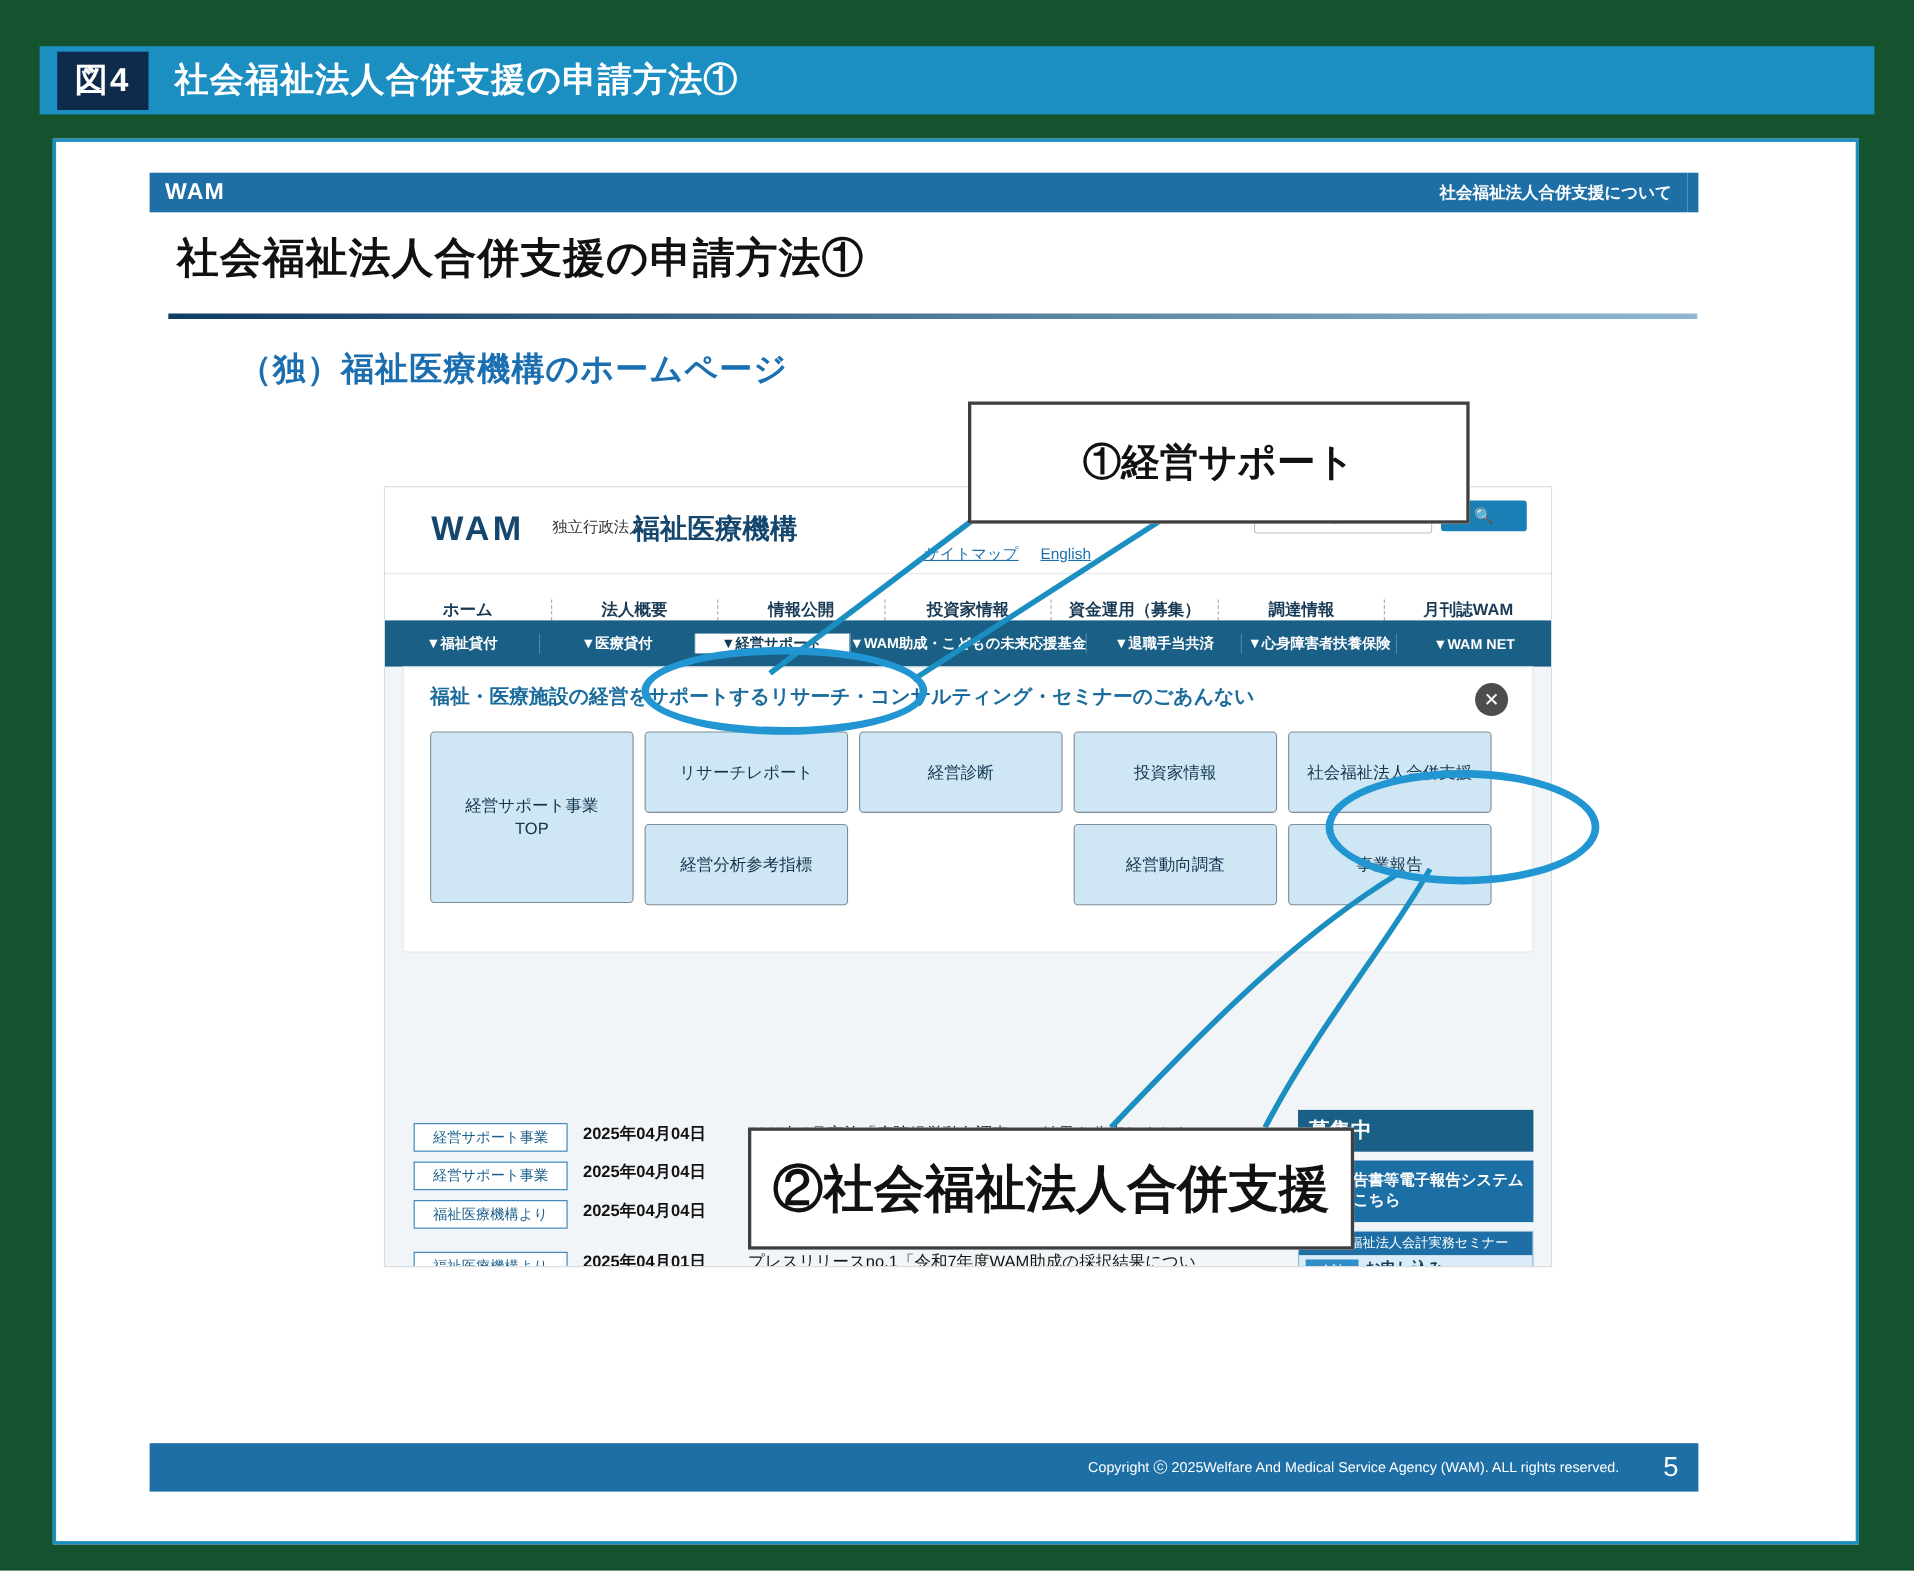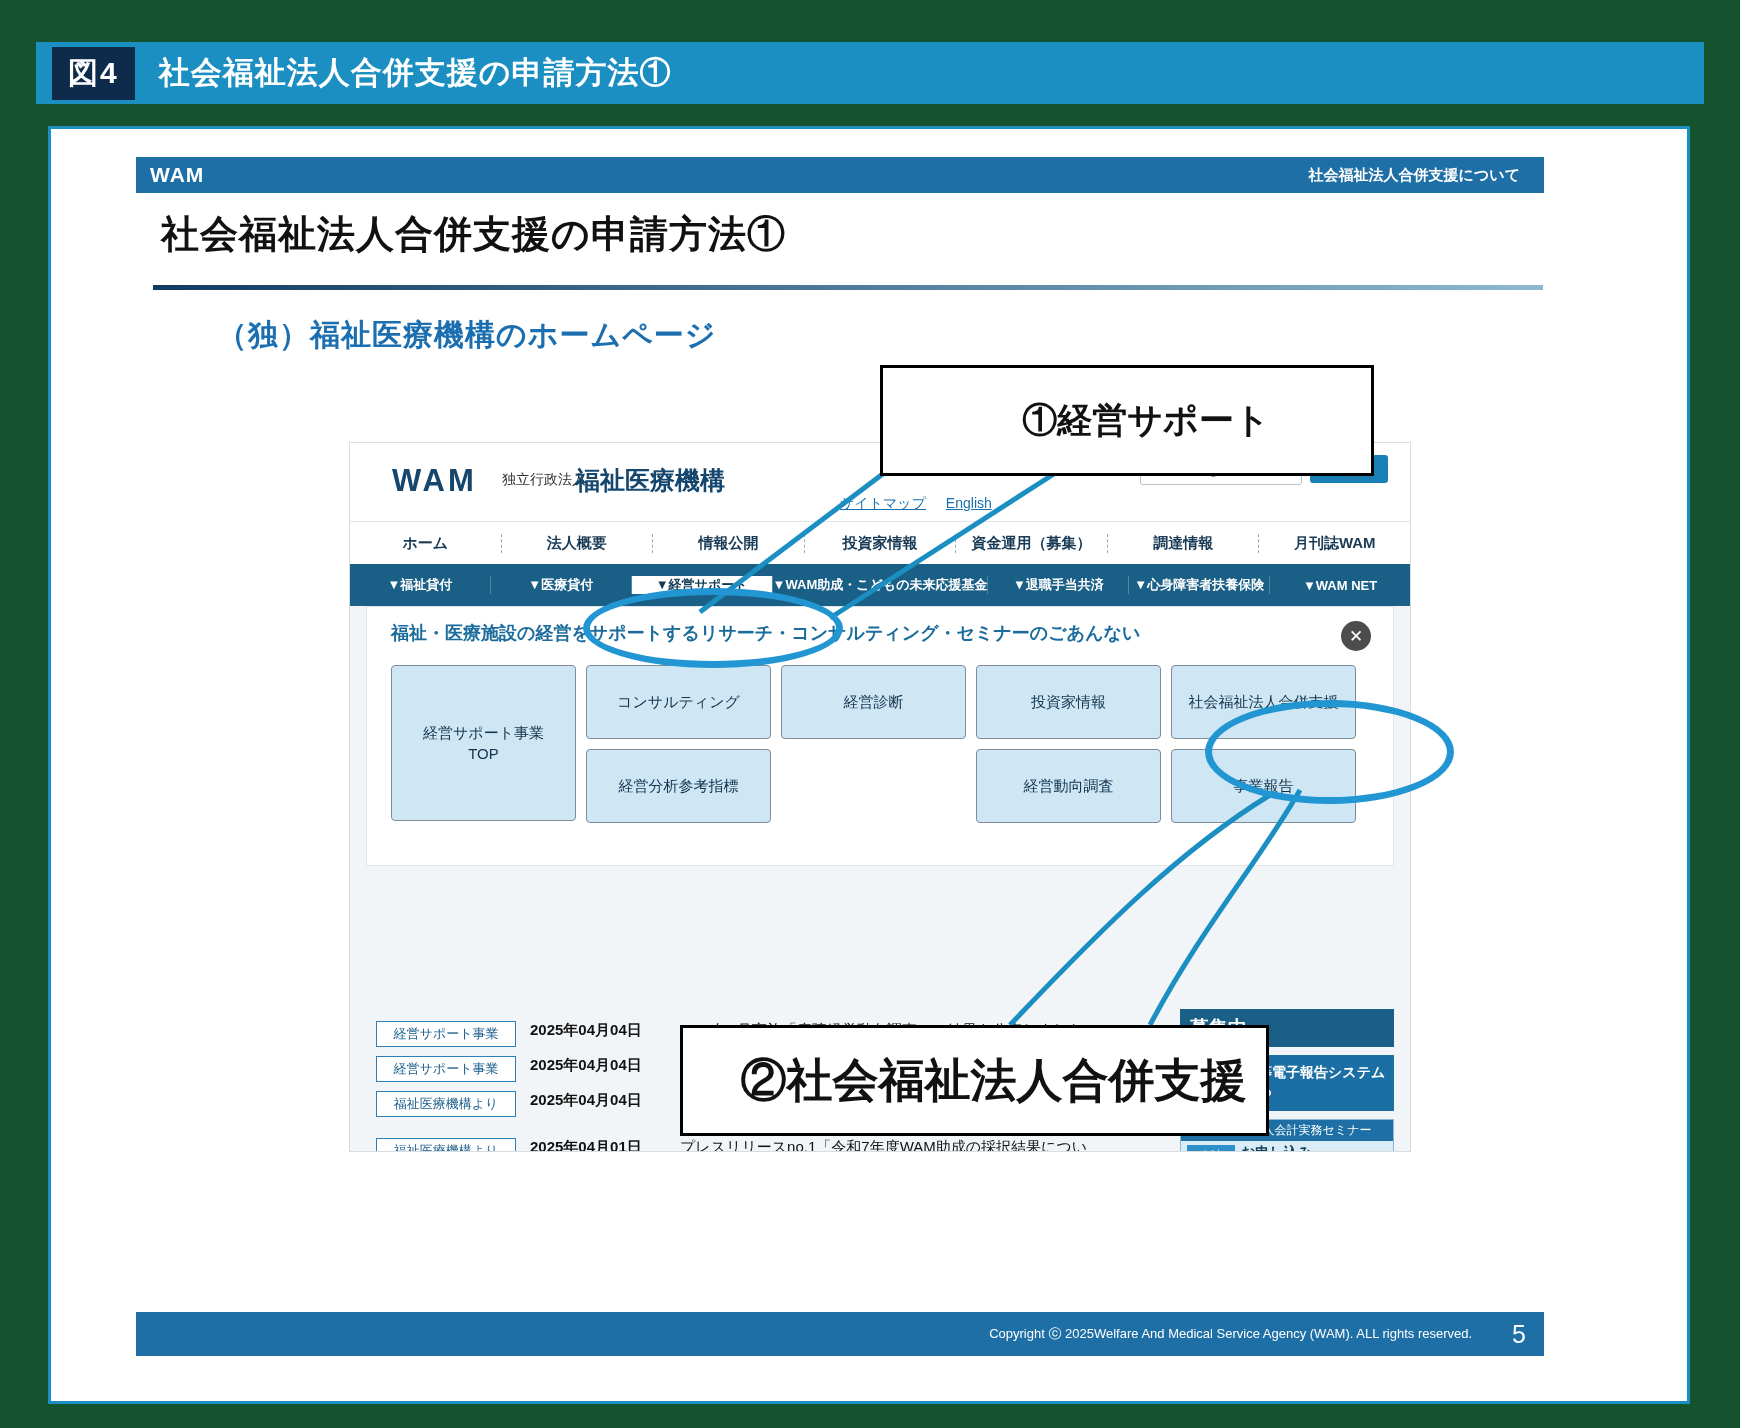--- a/index.html
+++ b/index.html
@@ -221,21 +221,21 @@
     padding: 0 18px;
     margin-left: 4px;
     clip-path: polygon(0 0, 100% 0, 92% 100%, 0 100%);
   }
 
   .navrow1 {
     position: relative;
     height: 42px;
     background: #ffffff;
     display: flex;
-    align-items: center;
+    align-items: flex-end;
     border-top: 1px solid #e3e7ea;
   }
   .navrow1 .cell {
     flex: 1;
     text-align: center;
     font-size: 15px;
     font-weight: bold;
     color: #1a3b55;
     border-right: 1px dashed #9aa6b0;
   }
@@ -403,27 +403,26 @@
     margin: 3px 6px;
     padding: 4px 0;
     line-height: 1.2;
   }
   .sb-seminar .txt { font-size: 14px; color: #123b55; font-weight: bold; }
 
   
   .callout {
     position: absolute;
     background: #ffffff;
-    border: 3px solid #000000;
+    border: 3px solid #404040;
     display: flex;
     align-items: center;
     justify-content: center;
     font-weight: bold;
     color: #111111;
-    padding-left: 38px;
   }
   #callout1 { left: 880px; top: 365px; width: 450px; height: 105px; font-size: 35px; }
   #callout2 { left: 680px; top: 1025px; width: 545px; height: 105px; font-size: 46px; text-align: right; }
 
   .ellipse {
     position: absolute;
     border: 7px solid #2196d3;
     border-radius: 50%;
     background: transparent;
   }
@@ -531,21 +530,21 @@
 
         <div class="mega">
           <div class="mega-title">福祉・医療施設の経営をサポートするリサーチ・コンサルティング・セミナーのごあんない</div>
           <div class="mega-close">✕</div>
           <div class="mega-grid">
             <div class="mcol mcol-first">
               <div class="mtile" style="white-space: pre-line;">経営サポート事業
 TOP</div>
             </div>
             <div class="mcol">
-              <div class="mtile">コンサルティング</div>
+              <div class="mtile">リサーチレポート</div>
               <div class="mtile">経営分析参考指標</div>
             </div>
             <div class="mcol">
               <div class="mtile">経営診断</div>
             </div>
             <div class="mcol">
               <div class="mtile">投資家情報</div>
               <div class="mtile">経営動向調査</div>
             </div>
             <div class="mcol">

